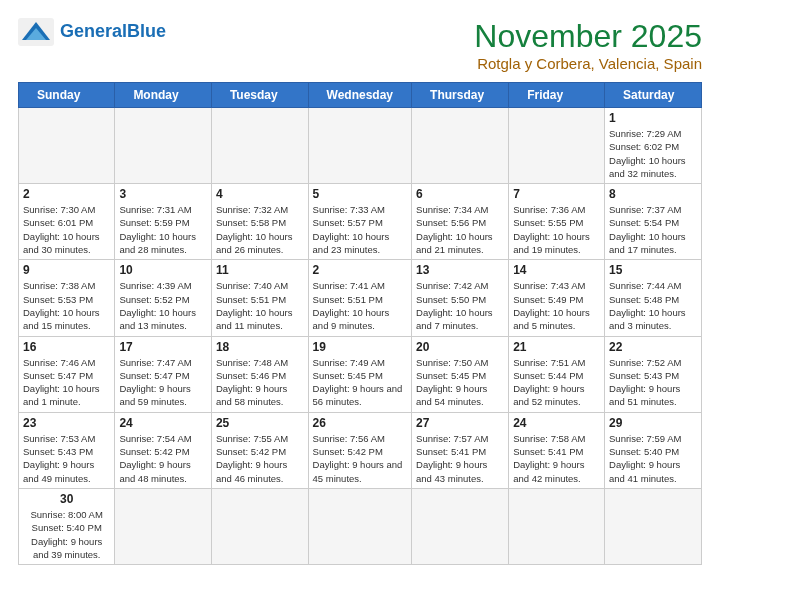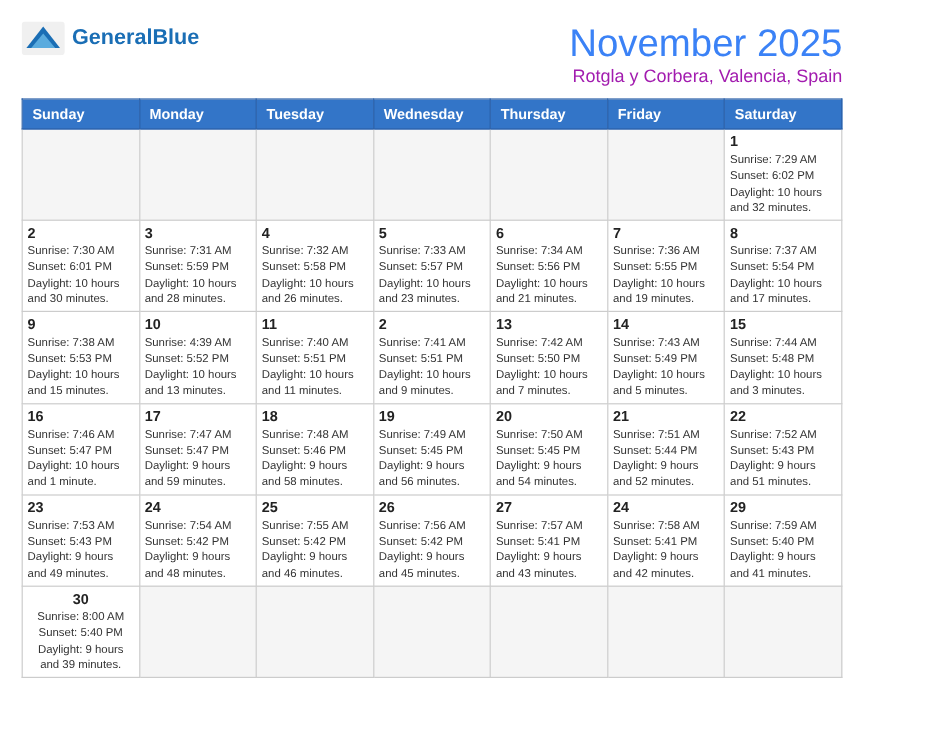--- a/index.html
+++ b/index.html
@@ -39,37 +39,37 @@
     .logo-icon {
       width: 36px;
       height: 28px;
     }
     .title-area {
       text-align: right;
     }
     .month-title {
       font-size: 32px;
       font-weight: normal;
-      color: #3b82f6;
+      color: #15803d;
     }
     .location-title {
       font-size: 15px;
-      color: #a21caf;
+      color: #a16207;
     }
     .calendar {
       width: 100%;
       border-collapse: collapse;
       border: 1px solid #bbb;
     }
     .calendar th {
       background: #3375c8;
       color: #fff;
       font-size: 12px;
       font-weight: bold;
-      padding: 5px 8px;
+      padding: 5px 18px;
       text-align: left;
       border: 1px solid #2a5fa8;
     }
     .calendar td {
       width: calc(100% / 7);
       vertical-align: top;
       border: 1px solid #ccc;
       padding: 3px 4px;
       font-size: 10px;
       color: #333;

